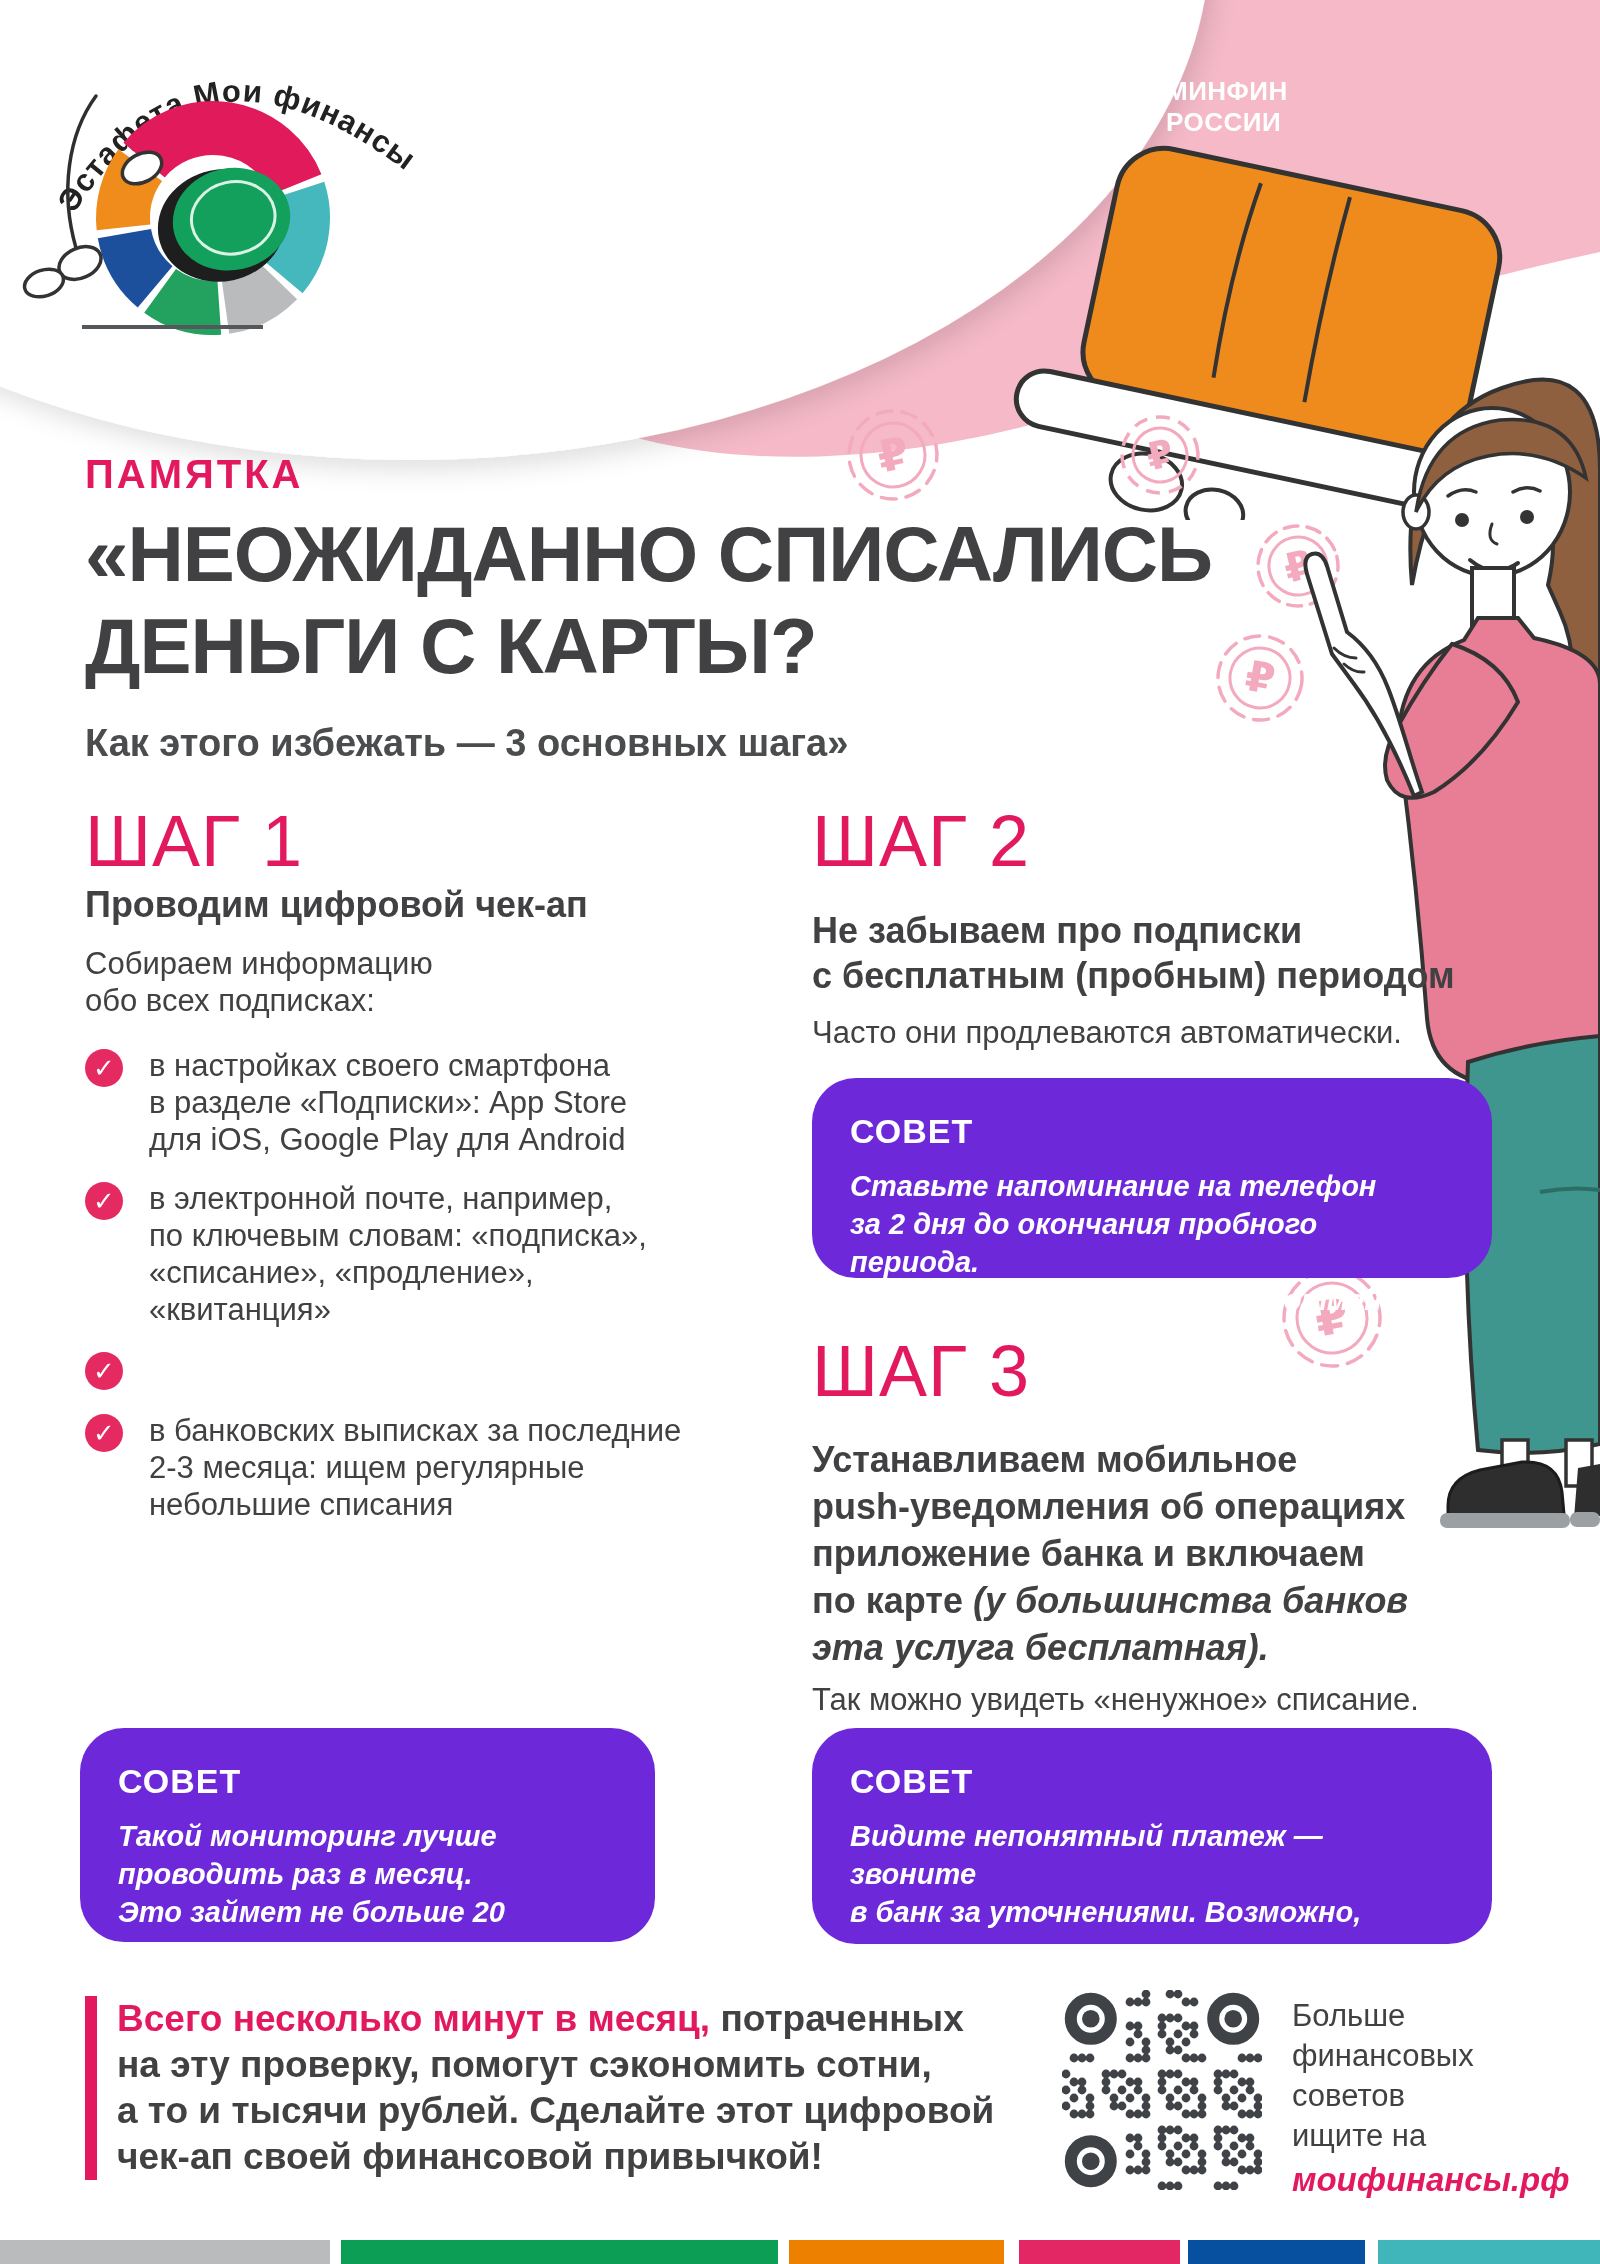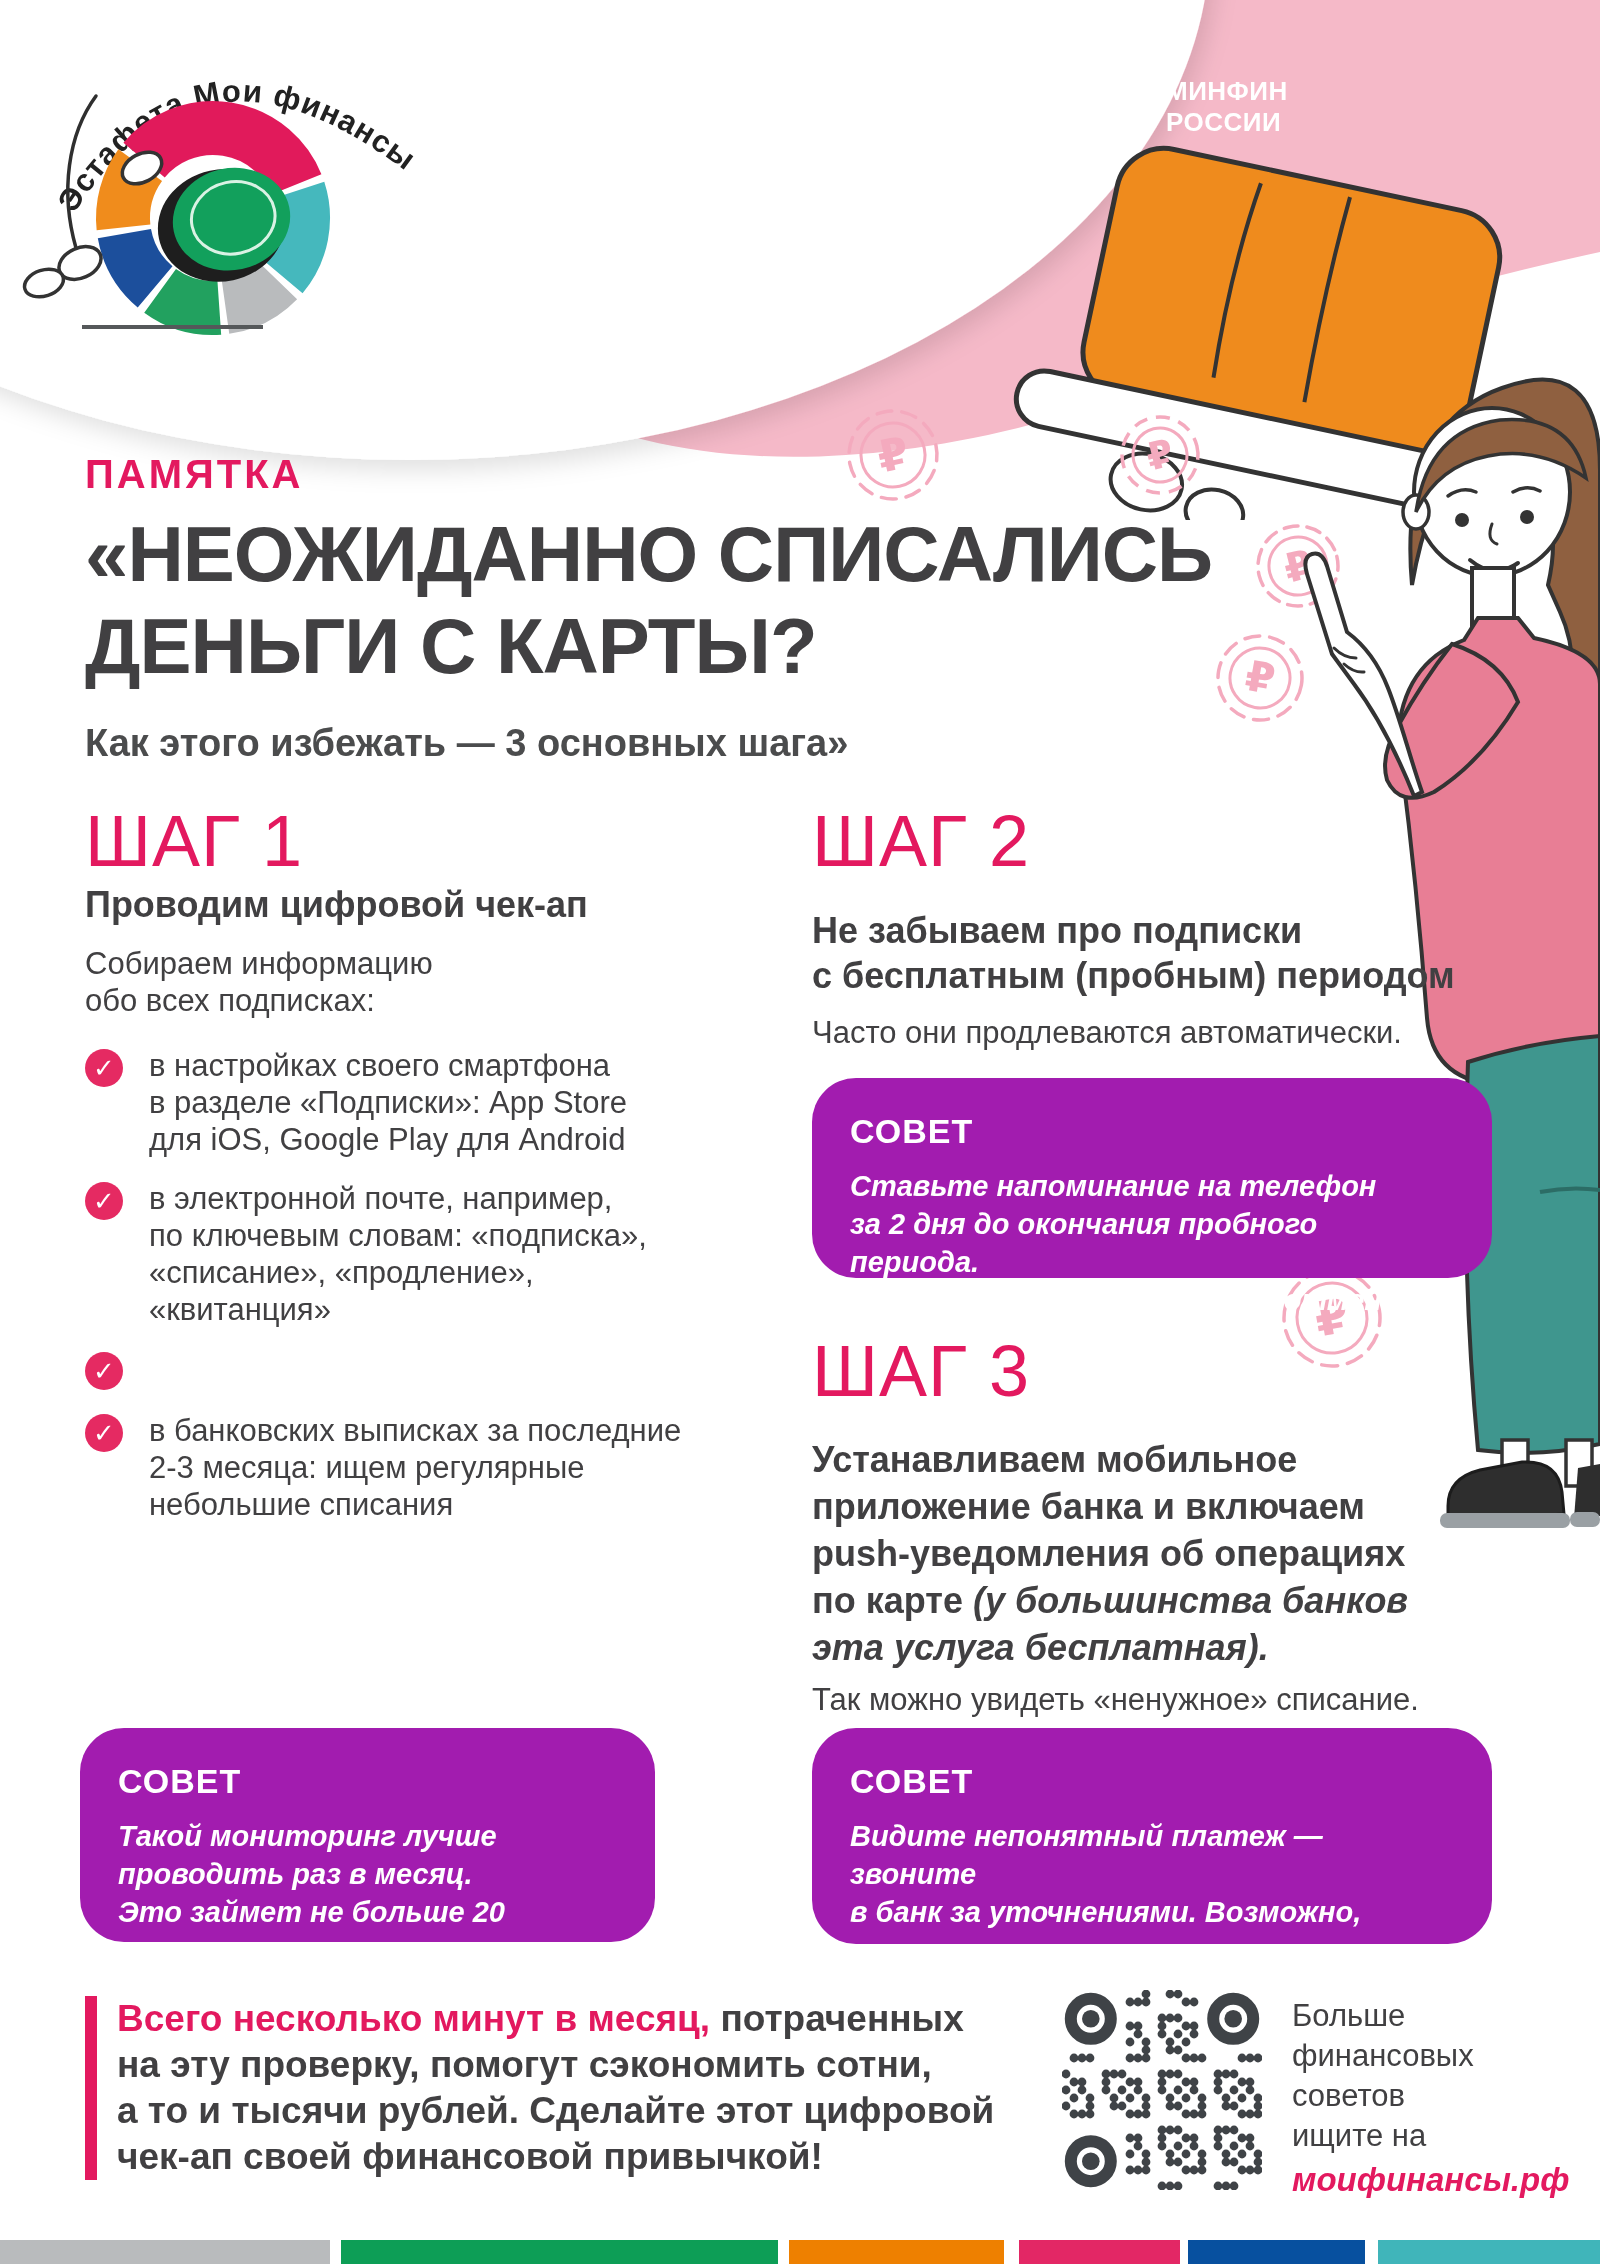--- a/index.html
+++ b/index.html
@@ -33,21 +33,21 @@
   .col-left{left:85px;top:800px;width:690px;}
   .col-right{left:812px;top:800px;width:690px;}
   .s1-sub{}
   .s1-lead{margin-top:18px;}
   .bullets{margin-top:28px;}
   .bullet{display:flex;margin-bottom:22px;}
   .check{flex:0 0 38px;width:38px;height:38px;border-radius:50%;background:#e52a62;color:#fff;
          font-size:26px;font-weight:700;text-align:center;line-height:38px;margin-right:26px;margin-top:2px;}
   .bullet .body-t{width:600px;}
 
-  .advice{background:#a21caf;border-radius:44px;color:#fff;padding:34px 38px;box-sizing:border-box;}
+  .advice{background:#6d28d9;border-radius:44px;color:#fff;padding:34px 38px;box-sizing:border-box;}
   .advice-label{font-size:34px;font-weight:700;letter-spacing:1px;}
   .advice-text{margin-top:16px;font-size:29px;line-height:38px;font-weight:700;font-style:italic;}
   .advice-1{left:80px;top:1728px;width:575px;height:214px;}
   .advice-2{left:812px;top:1078px;width:680px;height:200px;}
   .advice-3{left:812px;top:1728px;width:680px;height:216px;}
 
   .s2-sub{margin-top:26px;}
   .s2-lead{margin-top:16px;}
   .step3-wrap{left:812px;top:1330px;width:690px;}
   .p3{margin-top:24px;font-size:36px;line-height:47px;font-weight:700;color:#414042;}
@@ -272,22 +272,22 @@
     <div class="advice-label">СОВЕТ</div>
     <div class="advice-text pre">Ставьте напоминание на телефон
 за 2 дня до окончания пробного периода.
 Решите сразу: платить или отменить.</div>
   </div>
 
   <div class="abs step3-wrap">
     <div class="step-h">ШАГ 3</div>
     <div class="p3">
       <div>Устанавливаем мобильное</div>
+      <div>push-уведомления об операциях</div>
       <div>приложение банка и включаем</div>
-      <div>push-уведомления об операциях</div>
       <div><span>по карте </span><span class="it">(у большинства банков</span></div>
       <div class="it">эта услуга бесплатная).</div>
     </div>
     <div class="body-t s3-note">Так можно увидеть «ненужное» списание.</div>
   </div>
 
   <div class="abs advice advice-3">
     <div class="advice-label">СОВЕТ</div>
     <div class="advice-text pre">Видите непонятный платеж — звоните
 в банк за уточнениями. Возможно, списание

